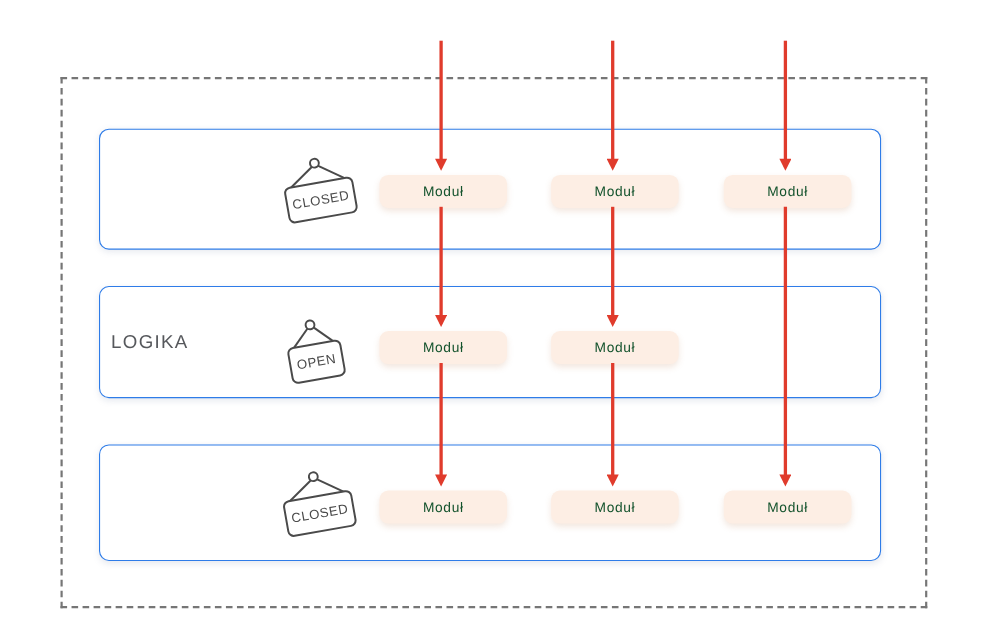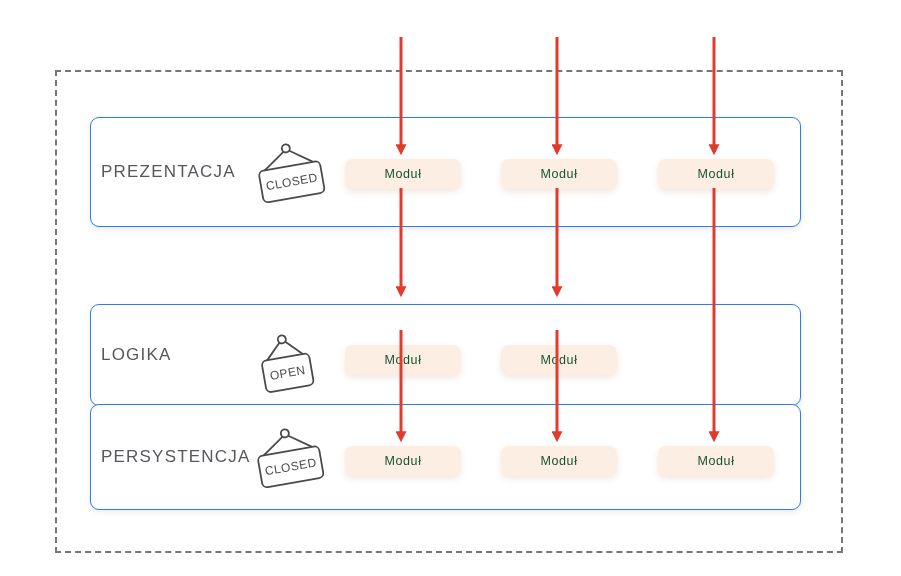--- a/index.html
+++ b/index.html
@@ -10,21 +10,21 @@
   .outer-dashed{
     position:absolute;left:55px;top:70px;width:788px;height:483px;
     border:2px dashed #767676;box-sizing:border-box;
   }
   .layer{
     position:absolute;left:90px;width:711px;background:#ffffff;
     border:1.5px solid #2e7ce8;border-radius:9px;box-sizing:border-box;
     box-shadow:0 2px 6px rgba(120,140,170,.18);
   }
   .layer-1{top:117px;height:110px;}
-  .layer-2{top:260px;height:102px;margin-top:44px;}
+  .layer-2{top:260px;height:102px;}
   .layer-3{top:404px;height:106px;}
   .layer-label{
     position:absolute;left:10px;top:50%;transform:translateY(-50%);
     font-size:17px;letter-spacing:1.2px;color:#56585c;white-space:nowrap;
   }
   .module{
     position:absolute;width:116px;height:30px;background:#fdeee4;border-radius:8px;
     box-shadow:0 3px 6px rgba(190,120,80,.18);
     display:flex;align-items:center;justify-content:center;
     font-size:12.5px;letter-spacing:.6px;color:#14532d;
@@ -43,21 +43,20 @@
   .arrows line{stroke:#e03b2c;stroke-width:3;}
 </style>
 </head>
 <body>
 
 <div class="canvas">
 
   <div class="outer-dashed"></div>
 
   <div class="layer layer-1">
-    <div class="layer-label">PREZENTACJA</div>
     <svg class="sign sign-1" width="86" height="72" viewBox="0 0 86 72">
       <g transform="rotate(-10 43 36)">
         <circle class="stroke" cx="43" cy="12" r="4"></circle>
         <line class="stroke" x1="40" y1="15" x2="17" y2="31"></line>
         <line class="stroke" x1="46" y1="15" x2="69" y2="31"></line>
         <rect class="stroke board" x="12" y="30" width="62" height="32" rx="5"></rect>
         <text x="43" y="50" text-anchor="middle">CLOSED</text>
       </g>
     </svg>
     <div class="module col-1">Moduł</div>
@@ -74,21 +73,20 @@
         <line class="stroke" x1="46" y1="15" x2="62" y2="31"></line>
         <rect class="stroke board" x="19" y="30" width="48" height="32" rx="5"></rect>
         <text x="43" y="50" text-anchor="middle">OPEN</text>
       </g>
     </svg>
     <div class="module col-1">Moduł</div>
     <div class="module col-2">Moduł</div>
   </div>
 
   <div class="layer layer-3">
-    <div class="layer-label">PERSYSTENCJA</div>
     <svg class="sign sign-3" width="86" height="72" viewBox="0 0 86 72">
       <g transform="rotate(-10 43 36)">
         <circle class="stroke" cx="43" cy="12" r="4"></circle>
         <line class="stroke" x1="40" y1="15" x2="17" y2="31"></line>
         <line class="stroke" x1="46" y1="15" x2="69" y2="31"></line>
         <rect class="stroke board" x="12" y="30" width="62" height="32" rx="5"></rect>
         <text x="43" y="50" text-anchor="middle">CLOSED</text>
       </g>
     </svg>
     <div class="module col-1">Moduł</div>

